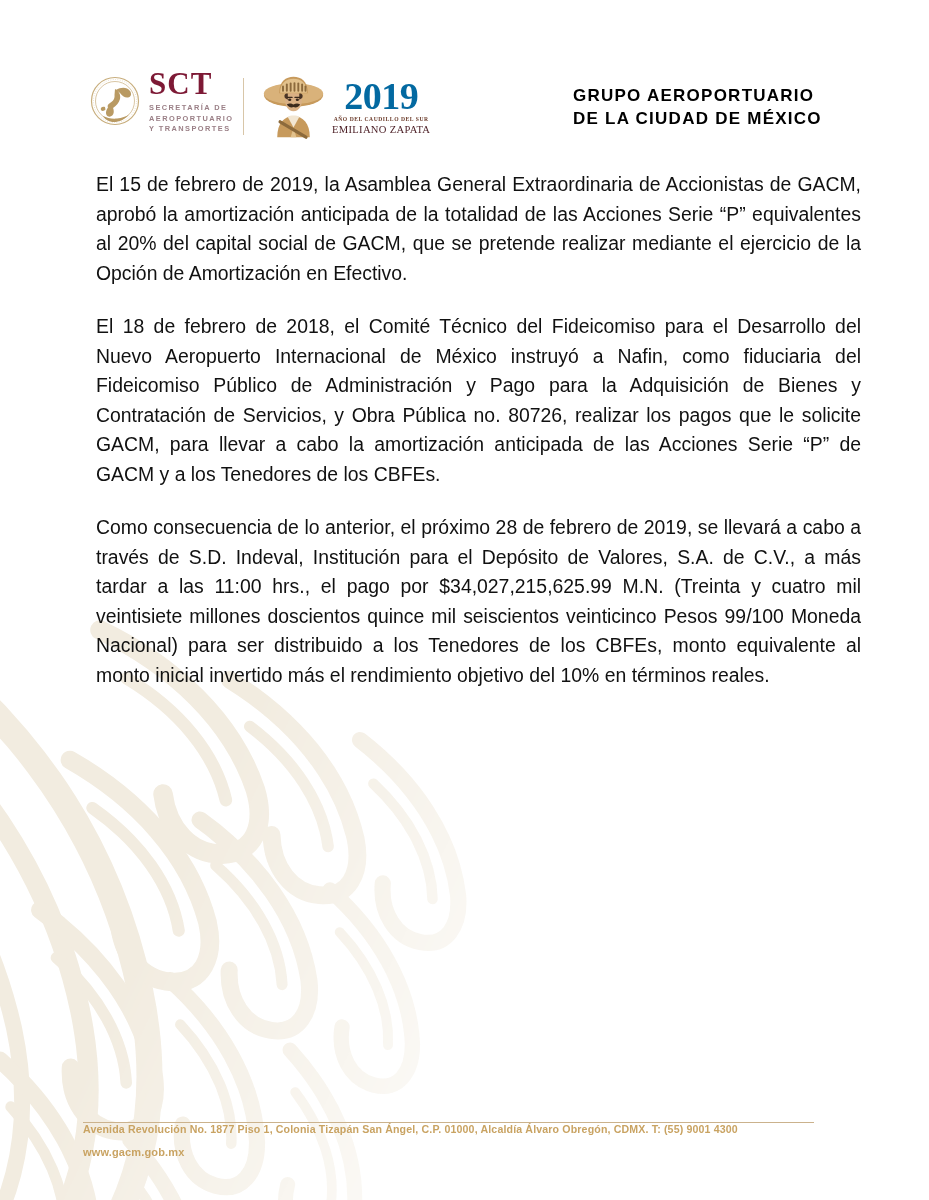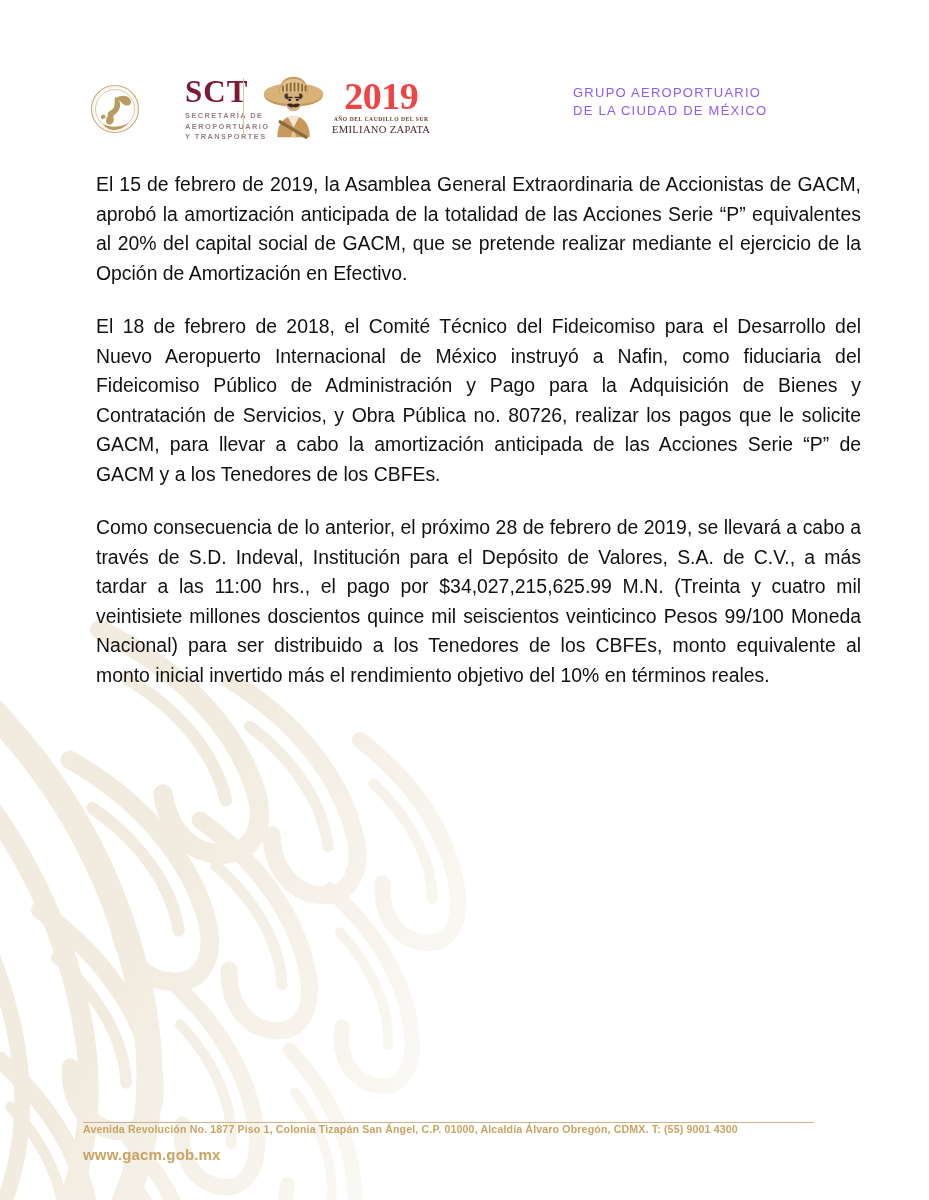--- a/index.html
+++ b/index.html
@@ -32,24 +32,23 @@
   #header {
     position: absolute;
     left: 0; top: 0;
     width: 929px;
     height: 160px;
     z-index: 3;
   }
   #sct-lockup {
     position: absolute;
     left: 90px;
-    top: 76px;
+    top: 68px;
     display: flex;
     align-items: center;
-    gap: 36px;
   }
   #shield {
     width: 50px;
     height: 58px;
     flex: 0 0 auto;
   }
   #sct-words {
     margin-left: 9px;
     line-height: 1;
   }
@@ -91,21 +90,21 @@
     flex: 0 0 auto;
   }
   #zapata-words {
     margin-left: 2px;
     text-align: center;
   }
   #zapata-year {
     font-family: "Liberation Serif", serif;
     font-weight: bold;
     font-size: 38px;
-    color: #ef4444;
+    color: #0369a1;
     line-height: 0.95;
     letter-spacing: -0.5px;
   }
   #zapata-caption {
     font-family: "Liberation Serif", serif;
     font-size: 5.6px;
     font-weight: bold;
     letter-spacing: 0.55px;
     color: #6b3b2a;
     margin-top: 3px;
@@ -117,23 +116,23 @@
     font-weight: normal;
     letter-spacing: 0.3px;
     color: #4a1d24;
     margin-top: 2px;
     line-height: 1;
   }
   #gacm-lockup {
     position: absolute;
     left: 573px;
     top: 84px;
-    color: #8b5cf6;
-    font-weight: normal;
-    font-size: 13px;
+    color: #000000;
+    font-weight: bold;
+    font-size: 17px;
     letter-spacing: 1.25px;
     line-height: 1.38;
     white-space: pre-line;
   }
 
   
   #body-copy {
     position: absolute;
     left: 96px;
     top: 170px;
@@ -165,21 +164,21 @@
   }
   #footer-address {
     font-size: 10.6px;
     font-weight: bold;
     letter-spacing: 0.15px;
     color: #c9a362;
     line-height: 1.3;
   }
   #footer-web {
     margin-top: 8px;
-    font-size: 15px;
+    font-size: 11px;
     font-weight: bold;
     letter-spacing: 0.15px;
     color: #c9a362;
     line-height: 1.3;
   }
 </style>
 </head>
 <body>
 
 <div id="page">

